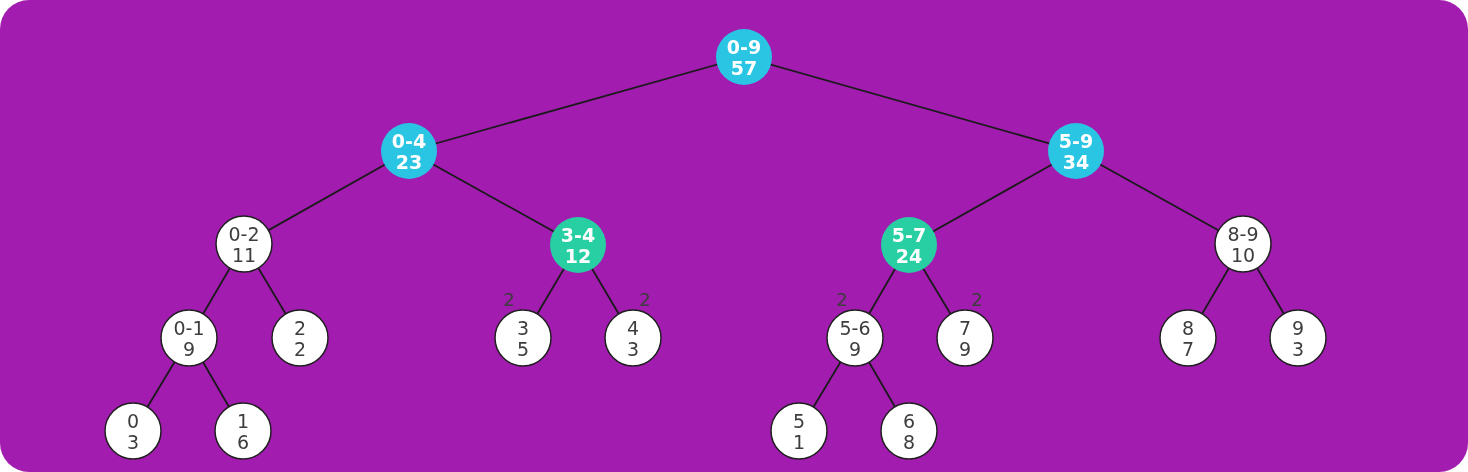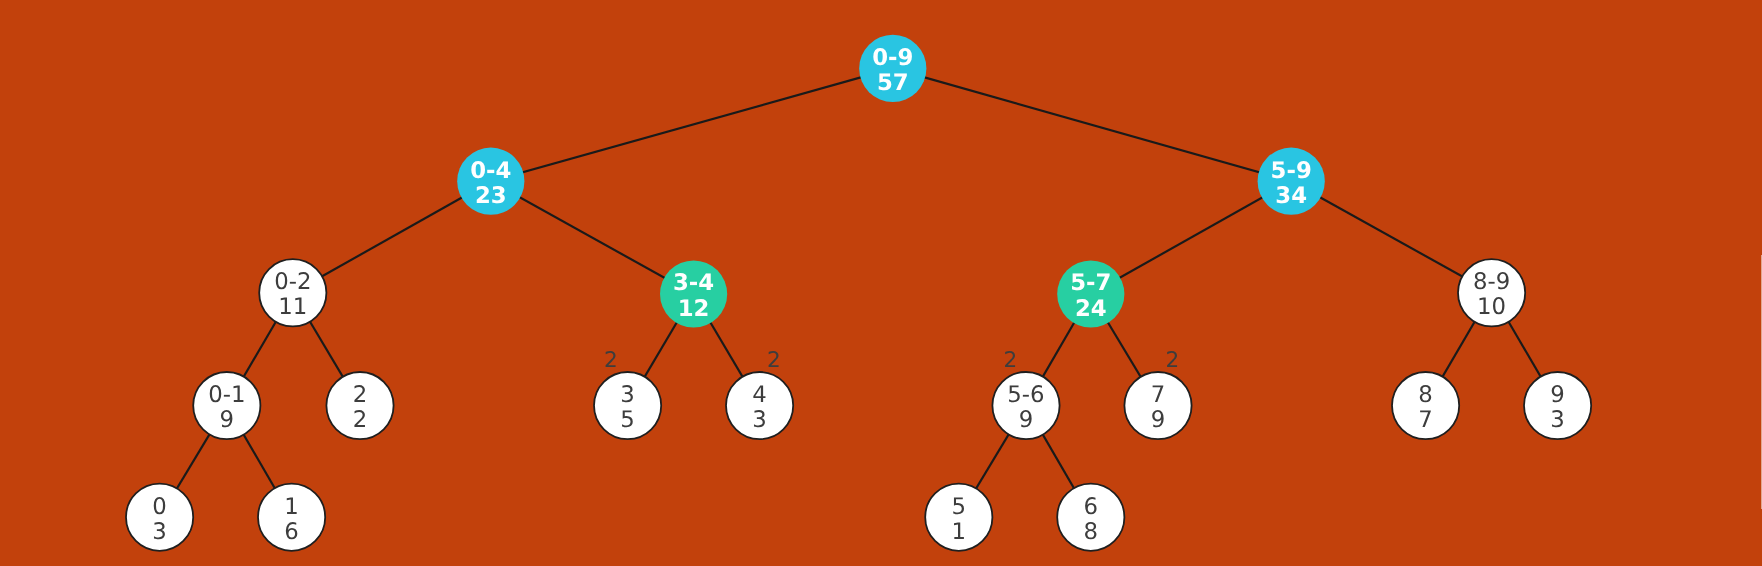--- a/index.html
+++ b/index.html
@@ -5,22 +5,23 @@
   html, body {
     margin: 0;
     padding: 0;
     background: #ffffff;
     font-family: "DejaVu Sans", "Liberation Sans", sans-serif;
   }
   .stage {
     position: relative;
     width: 1468px;
     height: 472px;
-    background: #c2410c;
+    background: #a21caf;
     overflow: hidden;
+    border-radius: 29px;
   }
   svg text {
     font-family: "DejaVu Sans", "Liberation Sans", sans-serif;
     user-select: none;
   }
   text.node-range-filled, text.node-value-filled {
     fill: #ffffff;
     font-weight: bold;
     font-size: 19px;
   }

